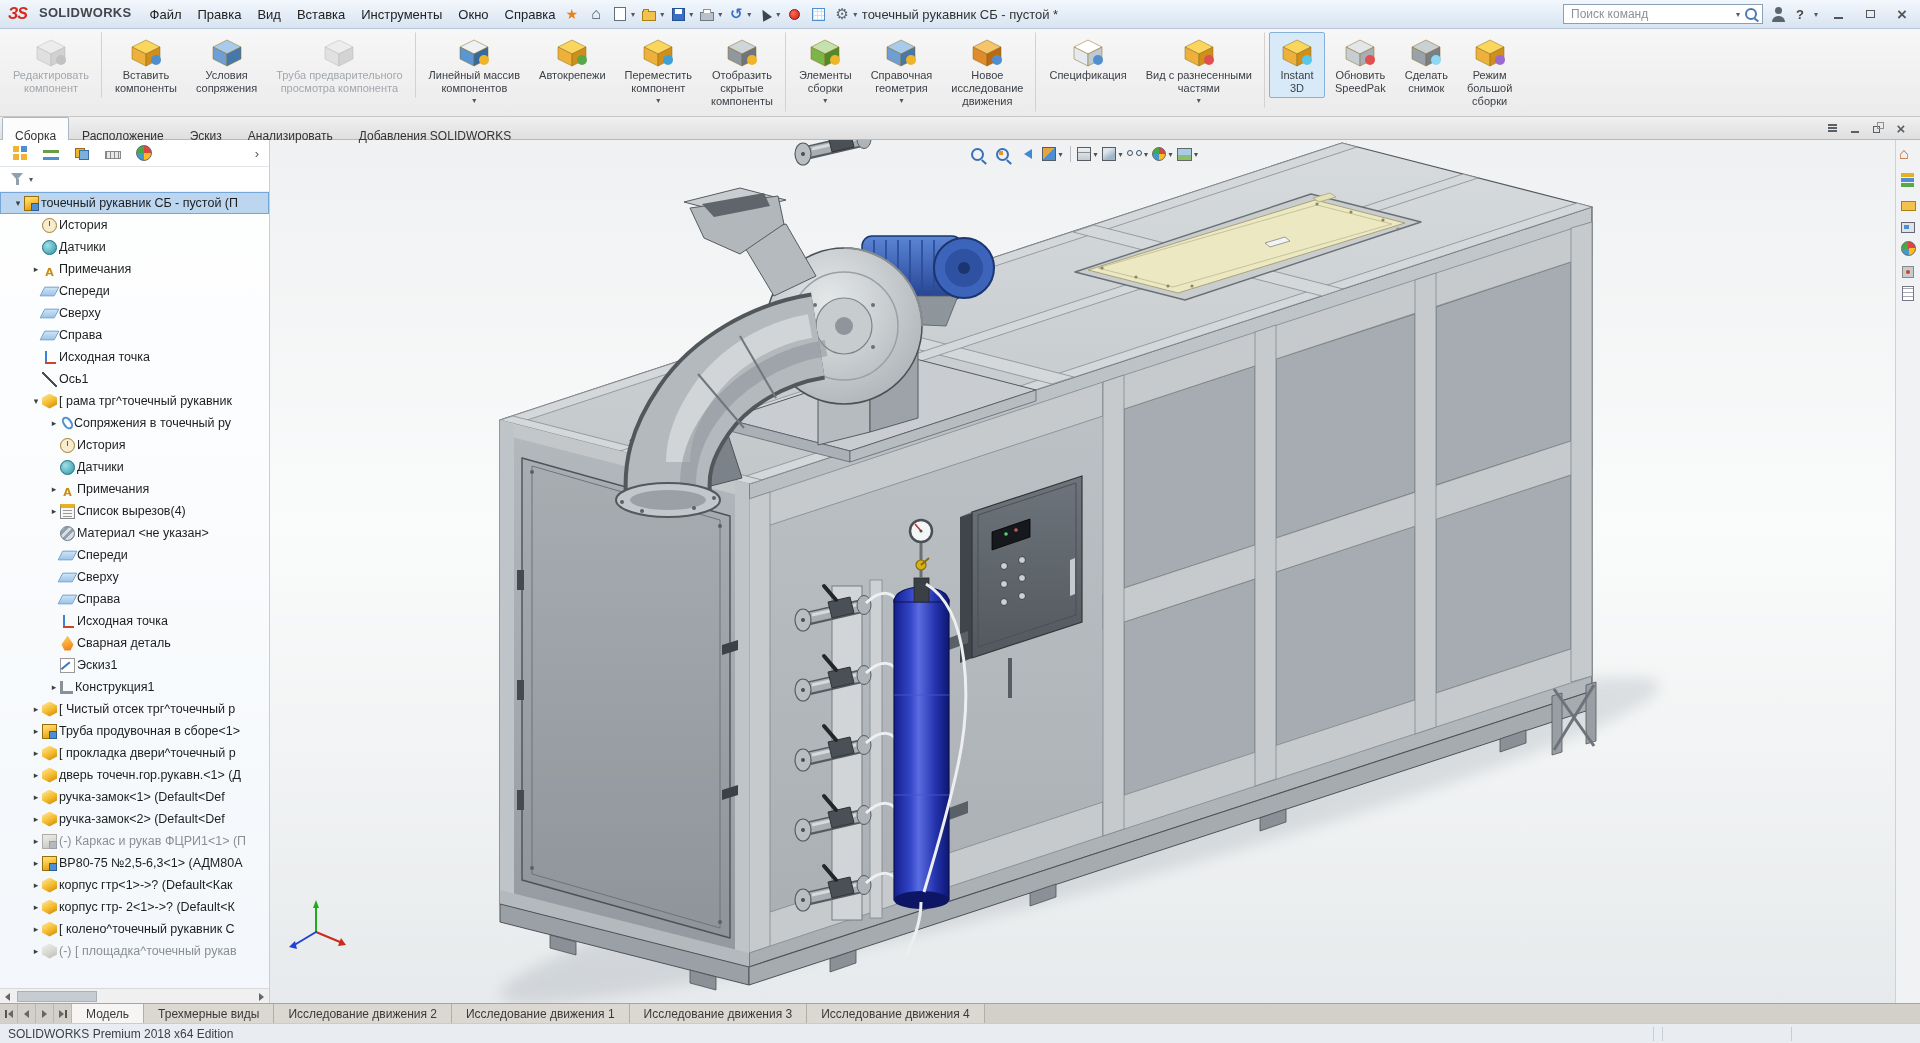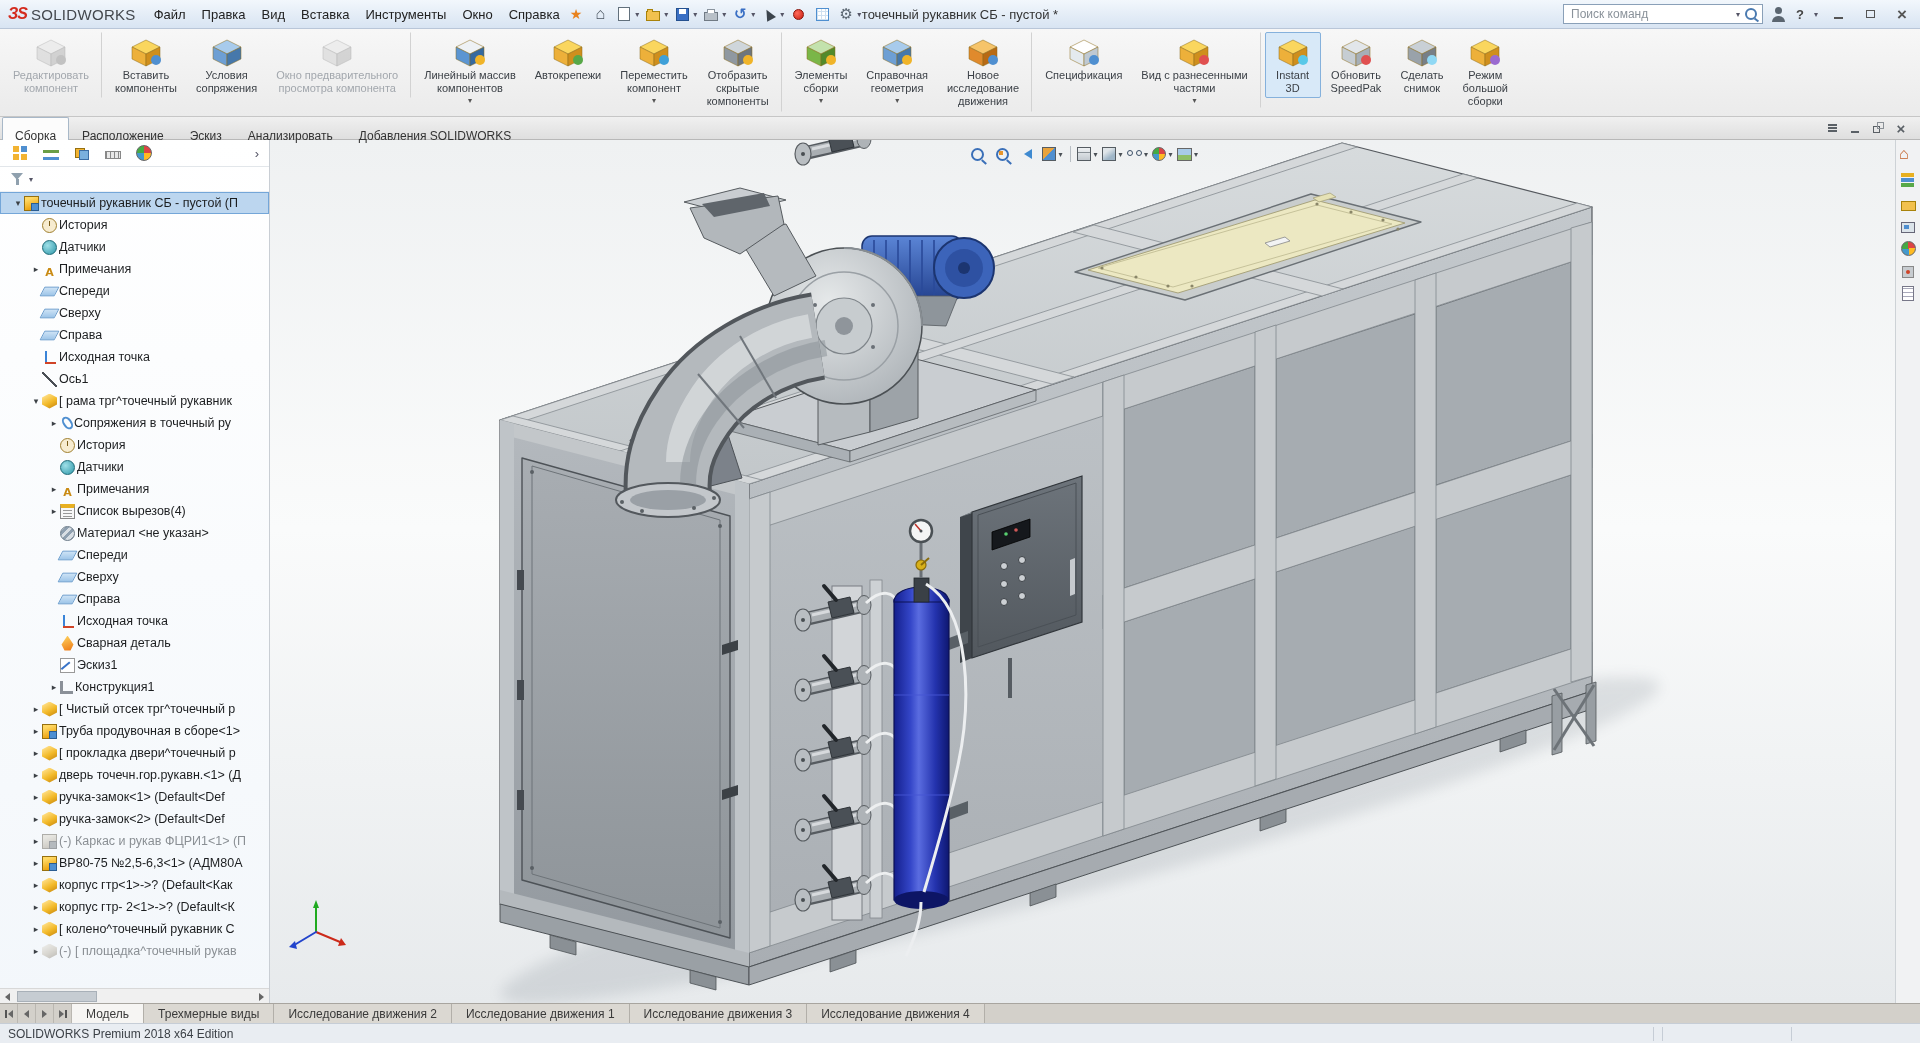--- a/index.html
+++ b/index.html
@@ -1,23 +1,23 @@
 <!DOCTYPE html>
 <html><head>
 <meta charset="utf-8">
 <style>
   html,body{margin:0;padding:0;}
   body{width:1920px;height:1043px;overflow:hidden;font-family:"Liberation Sans","DejaVu Sans",sans-serif;background:#fff;-webkit-font-smoothing:antialiased;}
   .app{position:relative;width:1920px;height:1043px;background:#ececec;}
 
   
   .tb{position:absolute;top:0;left:0;right:0;height:29px;background:linear-gradient(#f2f7fc,#d8e4f2);border-bottom:1px solid #b9c6d8;display:flex;align-items:center;padding:0 6px;box-sizing:border-box;font-size:13px;color:#222;z-index:40;}
-  .logo{display:flex;align-items:flex-end;gap:4px;margin:0 10px 0 2px;}
+  .logo{display:flex;align-items:flex-start;gap:12px;margin:0 10px 0 2px;}
   .logo .mark{color:#d42b1e;font-weight:bold;font-style:italic;font-size:16px;letter-spacing:-1px;}
-  .logo .brand{font-weight:normal;color:#43474d;font-size:15px;letter-spacing:.3px;}
+  .logo .brand{font-weight:bold;color:#43474d;font-size:13px;letter-spacing:.3px;}
   .menus{display:flex;}
   .menu{padding:4px 8px;cursor:default;}
   .pin-star{color:#e8821e;font-size:14px;margin:0 8px 0 2px;}
   .qabar{display:flex;align-items:center;gap:4px;}
   .qa{width:20px;height:20px;display:flex;align-items:center;justify-content:center;position:relative;}
   .qa-ch{font-size:8px;color:#556;margin-left:-3px;}
   .qa-home::before{content:"⌂";font-size:16px;color:#4a5560;}
   .qa-new{width:12px;height:14px;background:#fff;border:1px solid #62707c;box-sizing:border-box;}
   .qa-open{width:14px;height:10px;background:#f2c14e;border:1px solid #a8820a;position:relative;box-sizing:border-box;margin-top:3px;}
   .qa-open::before{content:"";position:absolute;left:0;top:-3px;width:6px;height:3px;background:#f2c14e;border:1px solid #a8820a;border-bottom:none;box-sizing:border-box;}
@@ -299,21 +299,21 @@
 
       </div>
 
       <div class="rb disabled sep" style="--a:#e2e6ea;--b:#c6cdd3;--c:#a6afb7;--d:transparent">
         <svg class="rico" width="34" height="30" viewBox="0 0 34 30">
           <polygon class="pa" points="17,3 31,10 17,17 3,10"></polygon>
           <polygon class="pb" points="3,10 17,17 17,29 3,22"></polygon>
           <polygon class="pc" points="31,10 17,17 17,29 31,22"></polygon>
           <circle class="pd" cx="27" cy="23" r="5"></circle>
         </svg>
-        <span class="rl">Окно предварительного</span>
+        <span class="rl">Труба предварительного</span>
         <span class="rl">просмотра компонента</span>
 
       </div>
 
       <div class="rb" style="--a:#eef2f5;--b:#5b95d2;--c:#35699f;--d:#f0b429">
         <svg class="rico" width="34" height="30" viewBox="0 0 34 30">
           <polygon class="pa" points="17,3 31,10 17,17 3,10"></polygon>
           <polygon class="pb" points="3,10 17,17 17,29 3,22"></polygon>
           <polygon class="pc" points="31,10 17,17 17,29 31,22"></polygon>
           <circle class="pd" cx="27" cy="23" r="5"></circle>

